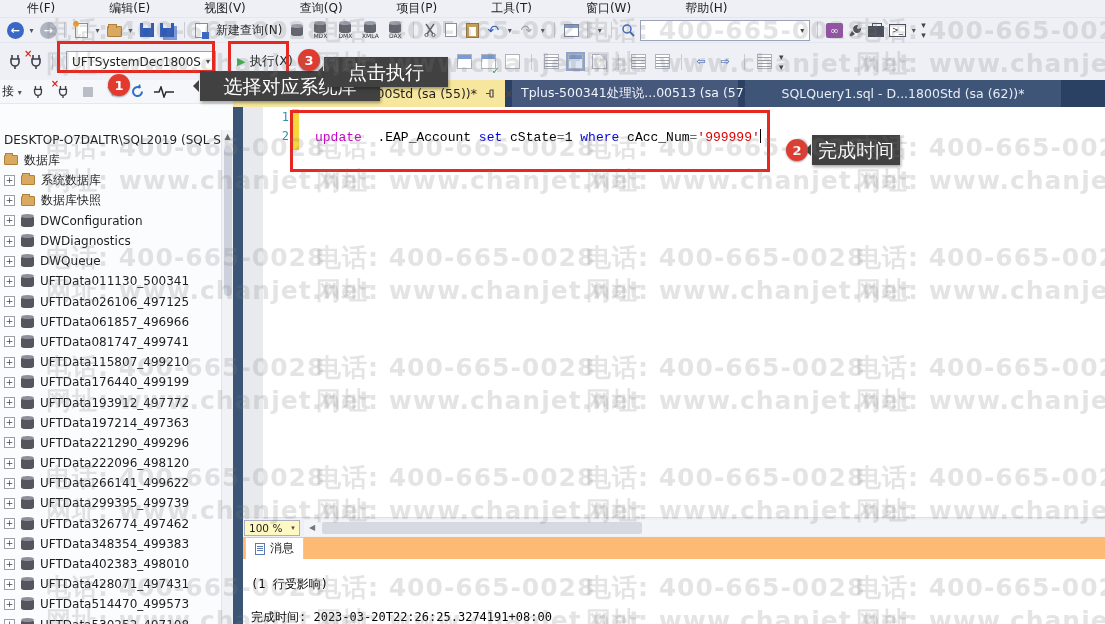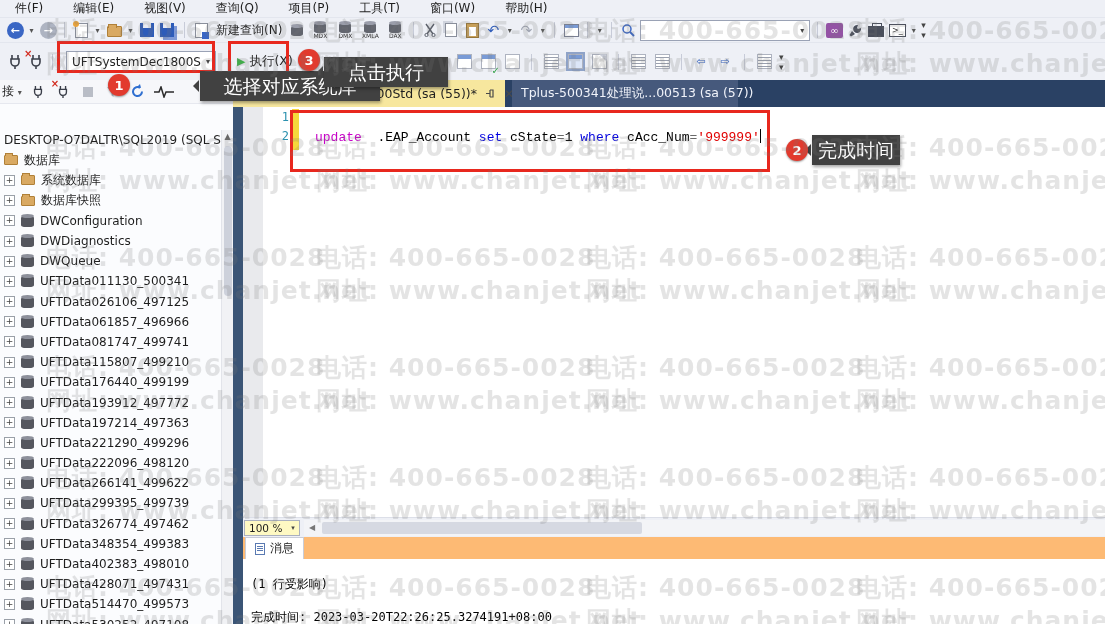--- a/index.html
+++ b/index.html
@@ -2,21 +2,21 @@
 <html><head>
 <meta charset="utf-8">
 <style>
   * { margin:0; padding:0; box-sizing:border-box; }
   html,body { width:1105px; height:624px; overflow:hidden; }
   body { font-family:"DejaVu Sans","Liberation Sans",sans-serif; font-size:12px; color:#1e1e1e; }
   #frame { position:relative; width:1105px; height:624px; background:#eef0f6; overflow:hidden; }
 
   
   .menubar { position:absolute; left:0; top:0; width:1105px; height:17px; display:flex; align-items:center; background:#eef0f6; font-size:12px; }
-  .menubar span { padding:0 15px; line-height:17px; cursor:default; }
+  .menubar span { padding:0 27px; line-height:17px; cursor:default; }
   .toolbar { position:absolute; display:flex; align-items:center; background:#eef0f6; }
   #toolbar1 { left:0; top:17px; width:1105px; height:25px; padding-left:6px; gap:3px; border-top:1px solid #e3e6ee; }
   #toolbar2 { left:0; top:42px; width:1105px; height:38px; padding-left:6px; gap:3px; border-top:1px solid #e3e6ee; }
   .sep { width:1px; height:16px; background:#c7cbd8; margin:0 4px; }
   .tbtn { display:inline-flex; align-items:center; justify-content:center; height:20px; min-width:18px; }
   .caret { font-size:8px; color:#555; width:9px; text-align:center; }
   .tlabel { font-size:12px; padding:0 3px; }
 
   
   .circ { width:17px; height:17px; border-radius:50%; display:inline-flex; align-items:center; justify-content:center; color:#fff; font-size:11px; font-weight:bold; }
@@ -314,20 +314,23 @@
       <span>SQLQuery2.sql - D...1800Std (sa (55))*</span>
       <span class="pin">
         <svg class="icon" width="11" height="11" viewBox="0 0 11 11">
             <path d="M1 5.5 h4 M5 2 v7 M5 2 h3 v7 h-3" stroke="#4a4a4a" stroke-width="1.2" fill="none"></path>
           </svg>
       </span>
       <span class="closex">✕</span>
     </div>
     <div class="tab t2">
       <span>Tplus-500341处理说...00513 (sa (57))</span>
+    </div>
+    <div class="tab t3">
+      <span>SQLQuery1.sql - D...1800Std (sa (62))*</span>
     </div>
   </div>
 
   <div id="oe">
     <div id="oe-toolbar">
       <span><span>接</span> <span class="caret">▾</span></span>
       <span class="tbtn">
         <svg class="icon" width="12" height="14" viewBox="0 0 14 16">
             <path d="M4 1 v4 M10 1 v4 M3 5 h8 v3 a4 4 0 0 1 -8 0 z M7 12 v3" stroke="#3b3f4a" stroke-width="1.6" fill="none"></path>
           </svg>

